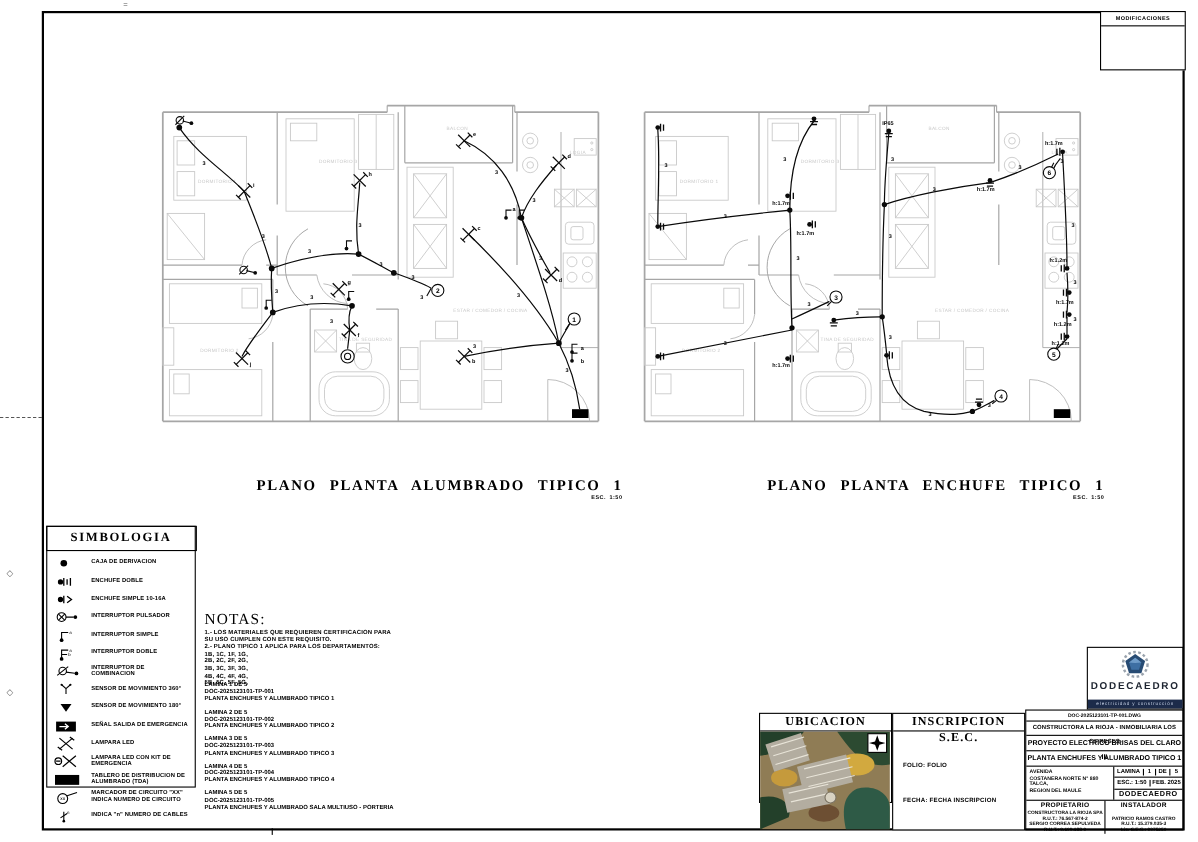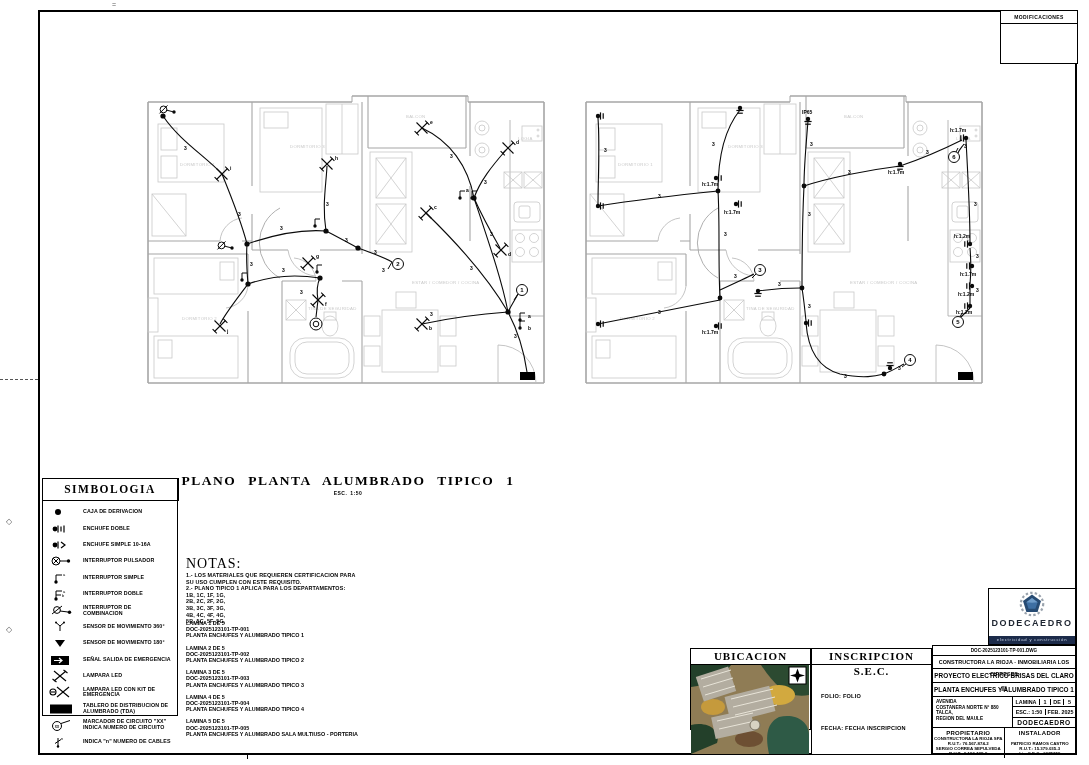--- a/index.html
+++ b/index.html
@@ -10,22 +10,22 @@
   #frame{left:38px;top:10px;width:1035px;height:741px;border:2px solid #000;}
   
   .foldline{left:0;top:379px;width:38px;height:0;border-top:1px dashed #555;}
   .folddiamond{font-size:8px;color:#666;line-height:8px;}
   .ticktop{left:112px;top:1px;font-size:7px;color:#555;}
   .tickbottom{width:1px;height:6px;background:#000;}
   
   #modbox{left:1000px;top:10px;width:76px;height:52px;border:1.5px solid #000;background:#fff;}
   #modbox .hd{border-bottom:1.5px solid #000;height:12px;text-align:center;font-size:5px;font-weight:bold;line-height:13px;letter-spacing:.4px;}
   
-  .plantitle{width:436px;text-align:center;font-family:"Liberation Serif",serif;font-weight:bold;
-             font-size:13.5px;letter-spacing:1.5px;word-spacing:7px;margin-top:40px;}
+  .plantitle{width:436px;text-align:right;font-family:"Liberation Serif",serif;font-weight:bold;
+             font-size:13.5px;letter-spacing:1.5px;word-spacing:7px;}
   .planscale{font-size:5px;font-weight:bold;letter-spacing:.5px;margin-top:1px;font-family:"Liberation Sans",sans-serif;word-spacing:1px;}
   
   #legend{left:42px;top:478px;width:136px;height:238px;border:1.5px solid #000;box-sizing:border-box;}
   #legend .hd{border:1.5px solid #000;margin:-1.5px;height:21px;line-height:21px;text-align:center;
               font-family:"Liberation Serif",serif;font-weight:bold;font-size:11.5px;letter-spacing:1.5px;}
   #legend .items{padding-top:5px;}
   .lrow{display:flex;align-items:center;height:16.4px;}
   .lrow .ic{width:40px;display:flex;justify-content:center;flex:none;}
   .lrow .lb{font-size:5.3px;font-weight:bold;line-height:5.8px;letter-spacing:.1px;width:88px;}
   
@@ -423,20 +423,24 @@
         <text x="408" y="172" class="tick">3</text>
         <text x="408" y="206" class="tick">3</text>
         <text x="396" y="62" class="tick">3</text>
       </g>
   </svg>
 
   <div class="abs plantitle" style="left:130px;top:433px;">
     <div>PLANO PLANTA ALUMBRADO TIPICO 1</div>
     <div class="planscale">ESC. 1:50</div>
   </div>
+  <div class="abs plantitle" style="left:568px;top:433px;">
+    <div>PLANO PLANTA ENCHUFE TIPICO 1</div>
+    <div class="planscale">ESC. 1:50</div>
+  </div>
 
   <div class="abs" id="legend">
     <div class="hd">SIMBOLOGIA</div>
     <div class="items">
       <div class="lrow">
         <span class="ic">
             <svg width="30" height="14">
               <circle cx="10" cy="7" r="3" fill="#000"></circle>
             </svg>
           </span>

